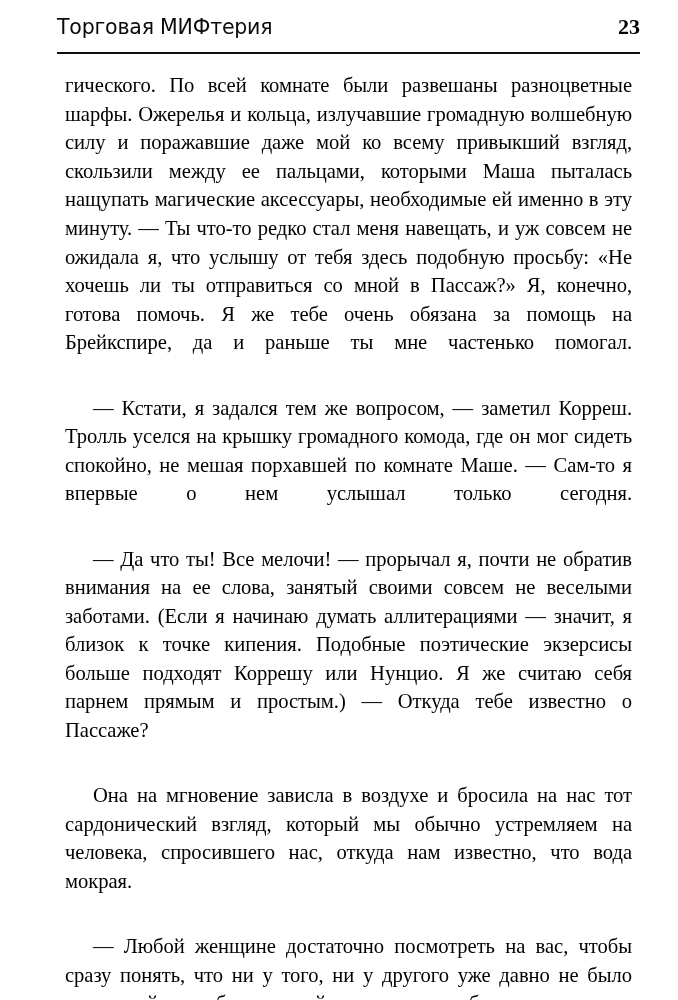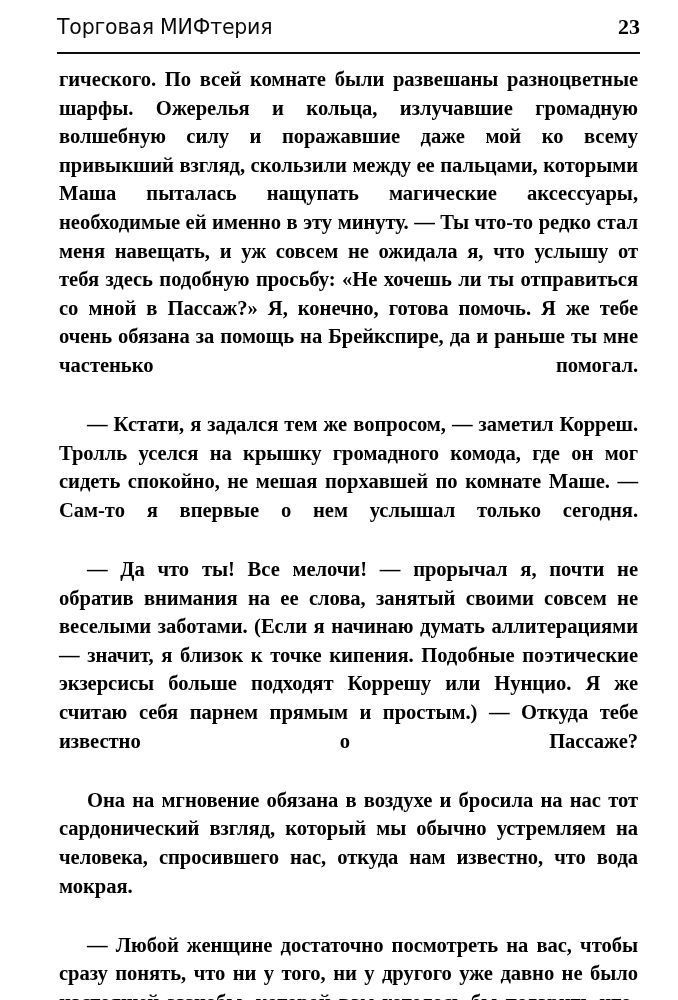--- a/index.html
+++ b/index.html
@@ -65,26 +65,26 @@
 
   
   .textblock {
     position: absolute;
     left: 57px;
     top: 63px;
     width: 583px;
   }
 
   .para {
-    margin: 2px;
+    margin: 8px;
     font-size: 20.6px;
     line-height: 28.6px;
     text-align: justify;
     text-justify: inter-word;
-    font-weight: bold;
+    font-weight: normal;
     letter-spacing: -0.05px;
     -webkit-hyphens: none;
     hyphens: none;
     word-spacing: 0.2px;
   }
 
   .para.indent {
     text-indent: 28px;
   }
 
@@ -108,18 +108,18 @@
     <span class="head-title">Торговая МИФтерия</span>
     <span class="head-folio">23</span>
   </div>
 
   <div class="head-rule"></div>
 
   <div class="textblock">
     <p class="para flush">гического. По всей комнате были развешаны разноцветные шарфы. Ожерелья и кольца, излучавшие громадную волшебную силу и поражавшие даже мой ко всему привыкший взгляд, скользили между ее пальцами, которыми Маша пыталась нащупать магические аксессуары, необходимые ей именно в эту минуту. — Ты что-то редко стал меня навещать, и уж совсем не ожидала я, что услышу от тебя здесь подобную просьбу: «Не хочешь ли ты отправиться со мной в Пассаж?» Я, конечно, готова помочь. Я же тебе очень обязана за помощь на Брейкспире, да и раньше ты мне частенько помогал.</p>
     <p class="para indent">— Кстати, я задался тем же вопросом, — заметил Корреш. Тролль уселся на крышку громадного комода, где он мог сидеть спокойно, не мешая порхавшей по комнате Маше. — Сам-то я впервые о нем услышал только сегодня.</p>
     <p class="para indent">— Да что ты! Все мелочи! — прорычал я, почти не обратив внимания на ее слова, занятый своими совсем не веселыми заботами. (Если я начинаю думать аллитерациями — значит, я близок к точке кипения. Подобные поэтические экзерсисы больше подходят Коррешу или Нунцио. Я же считаю себя парнем прямым и простым.) — Откуда тебе известно о Пассаже?</p>
-    <p class="para indent">Она на мгновение обязана в воздухе и бросила на нас тот сардонический взгляд, который мы обычно устремляем на человека, спросившего нас, откуда нам известно, что вода мокрая.</p>
+    <p class="para indent">Она на мгновение зависла в воздухе и бросила на нас тот сардонический взгляд, который мы обычно устремляем на человека, спросившего нас, откуда нам известно, что вода мокрая.</p>
     <p class="para indent">— Любой женщине достаточно посмотреть на вас, чтобы сразу понять, что ни у того, ни у другого уже давно не было настоящей зазнобы, которой вам хотелось бы подарить что-нибудь особенное, — скептически усмехнулась Маша.</p>
 
   </div>
 
 </div>
 
 </body></html>

